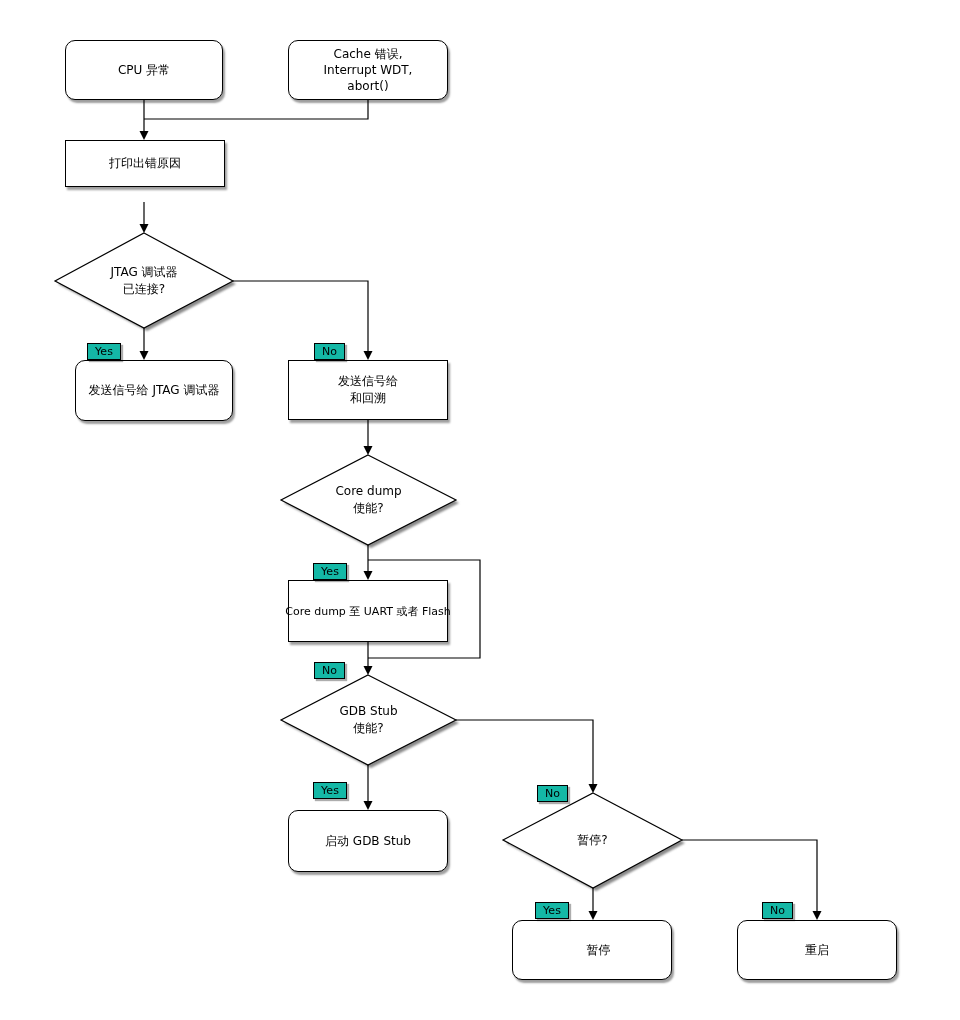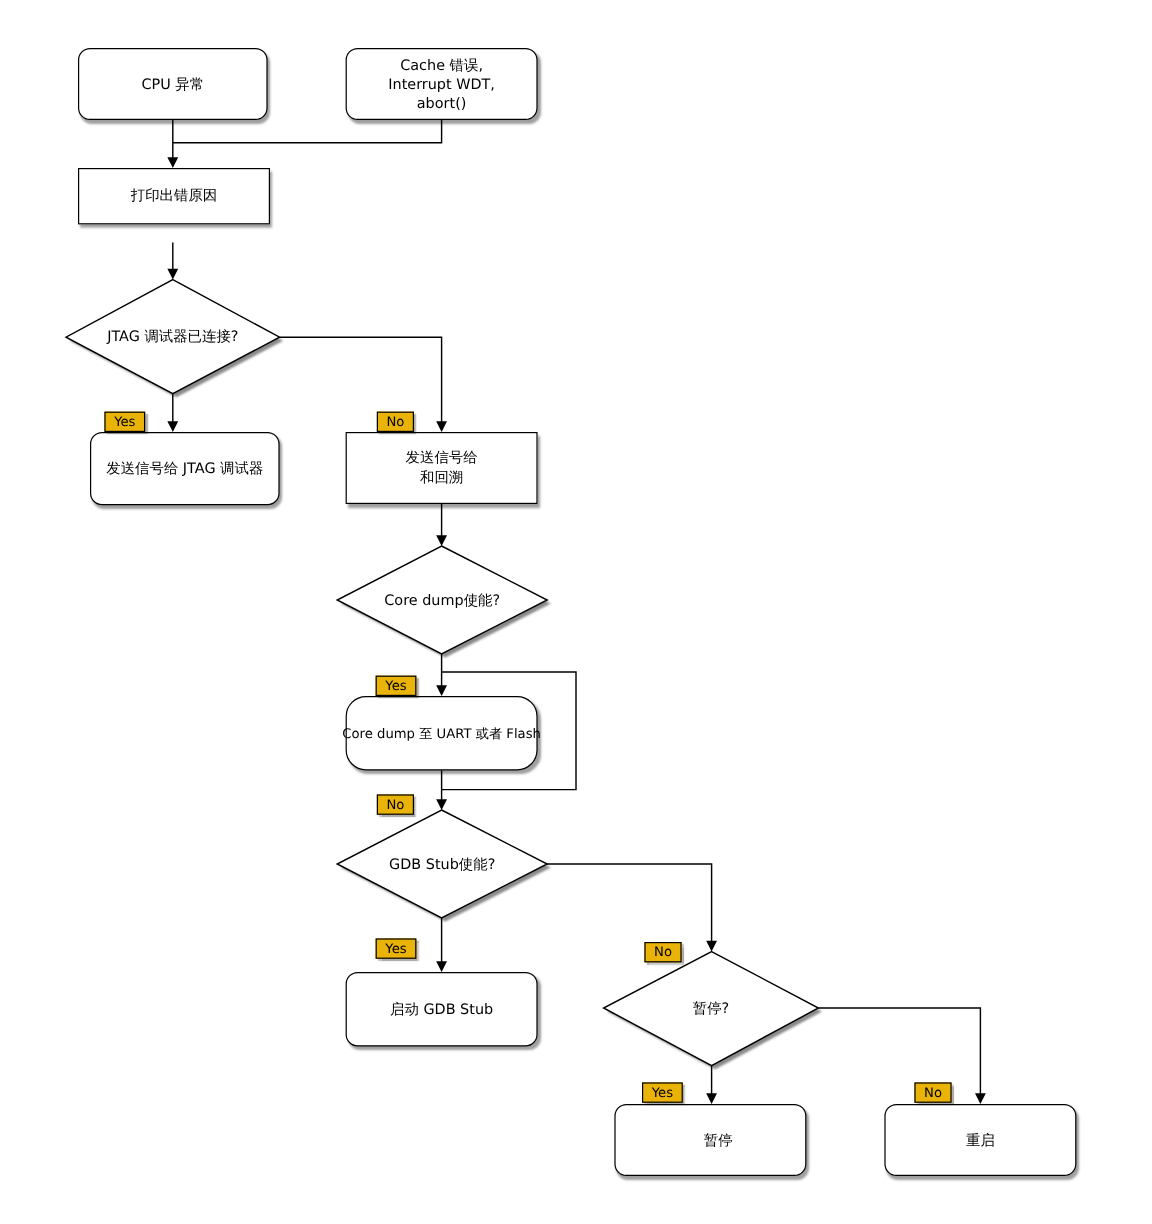--- a/index.html
+++ b/index.html
@@ -10,30 +10,30 @@
   }
   svg.wires { position:absolute; left:0; top:0; width:960px; height:1020px; }
   .node {
     position:absolute; box-sizing:border-box; background:#ffffff;
     border:1px solid #000; display:flex; flex-direction:column;
     align-items:center; justify-content:center; text-align:center;
     font-size:12px; line-height:17px;
     box-shadow:2px 3px 2px rgba(0,0,0,0.38);
   }
   .node.rounded { border-radius:10px; }
-  .node.tight { font-size:11px;border-radius:17px; }
+  .node.tight { font-size:11px; }
   .node span { white-space:nowrap; }
   .diamond-text {
-    position:absolute; display:flex; flex-direction:row;
+    position:absolute; display:flex; flex-direction:column;
     align-items:center; justify-content:center; text-align:center;
     font-size:12px; line-height:17px; pointer-events:none;
   }
   .diamond-text span { white-space:nowrap; }
   .edge-label {
-    position:absolute; box-sizing:border-box; background:#eab308;
+    position:absolute; box-sizing:border-box; background:#14b8a6;
     border:1px solid #000; height:17px; display:flex; align-items:center;
     justify-content:center; font-size:11px; line-height:15px;
     box-shadow:2px 2px 1px rgba(0,0,0,0.32);
   }
 </style>
 </head>
 <body>
 
 <div class="canvas">
 

